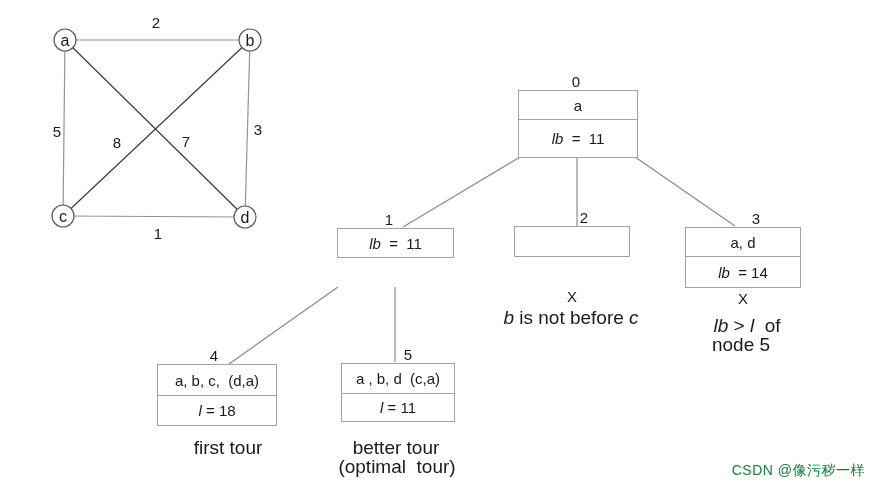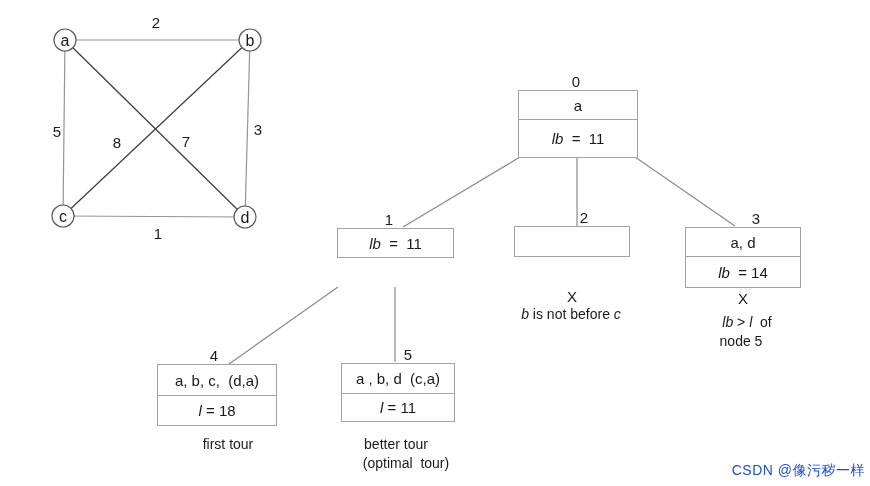--- a/index.html
+++ b/index.html
@@ -8,24 +8,24 @@
     font-family:"Liberation Sans","DejaVu Sans",sans-serif;color:#1a1a1a;overflow:hidden;
   }
   #wires{position:absolute;left:0;top:0;width:870px;height:486px;}
   .glabel{position:absolute;transform:translate(-50%,-50%);font-size:16px;line-height:1;}
   .wlabel{position:absolute;transform:translate(-50%,-50%);font-size:15px;line-height:1;}
   .tnode{position:absolute;border:1px solid #a3a3a3;background:#ffffff;box-sizing:content-box;}
   .tnum{position:absolute;bottom:100%;margin-bottom:2px;transform:translateX(-50%);font-size:15px;line-height:1;}
   .trow{display:flex;align-items:center;justify-content:center;font-size:15px;white-space:pre;}
   .row1{border-bottom:1px solid #a3a3a3;}
   .trow i{font-style:italic;}
-  .ann{position:absolute;transform:translateX(-50%);font-size:14px;line-height:1.25;white-space:pre;text-align:left;}
+  .ann{position:absolute;transform:translateX(-50%);font-size:19px;line-height:1.25;white-space:pre;text-align:left;}
   .ann i{font-style:italic;}
   .xmark{position:absolute;transform:translateX(-50%);font-size:15px;line-height:1;}
-  .watermark{position:absolute;right:5px;bottom:6px;font-size:14px;color:#1d4ed8;letter-spacing:.5px;}
+  .watermark{position:absolute;right:5px;bottom:6px;font-size:14px;color:#15803d;letter-spacing:.5px;}
 </style>
 </head>
 <body>
 
 <div id="canvas">
 
   <svg id="wires" viewBox="0 0 870 486">
 
     <line x1="65" y1="40" x2="250" y2="40" stroke="#949494" stroke-width="1.2"></line>
     <line x1="65" y1="40" x2="63" y2="216" stroke="#949494" stroke-width="1.2"></line>
@@ -95,17 +95,17 @@
 
   <div class="xmark" style="left:572px;top:289px">X</div>
   <div class="ann" style="left:571px;top:306px"><i>b</i><span> is not before </span><i>c</i></div>
 
   <div class="xmark" style="left:743px;top:291px">X</div>
   <div class="ann" style="left:747px;top:314px"><i>lb</i><span> &gt; </span><i>l</i><span>  of</span></div>
   <div class="ann" style="left:741px;top:333px">node 5</div>
 
   <div class="ann" style="left:228px;top:436px">first tour</div>
   <div class="ann" style="left:396px;top:436px">better tour</div>
-  <div class="ann" style="left:406px;top:455px">(optimal  tour)</div>
+  <div class="ann" style="left:397px;top:455px">(optimal  tour)</div>
 
   <div class="watermark">CSDN @像污秽一样</div>
 
 </div>
 
 </body></html>

